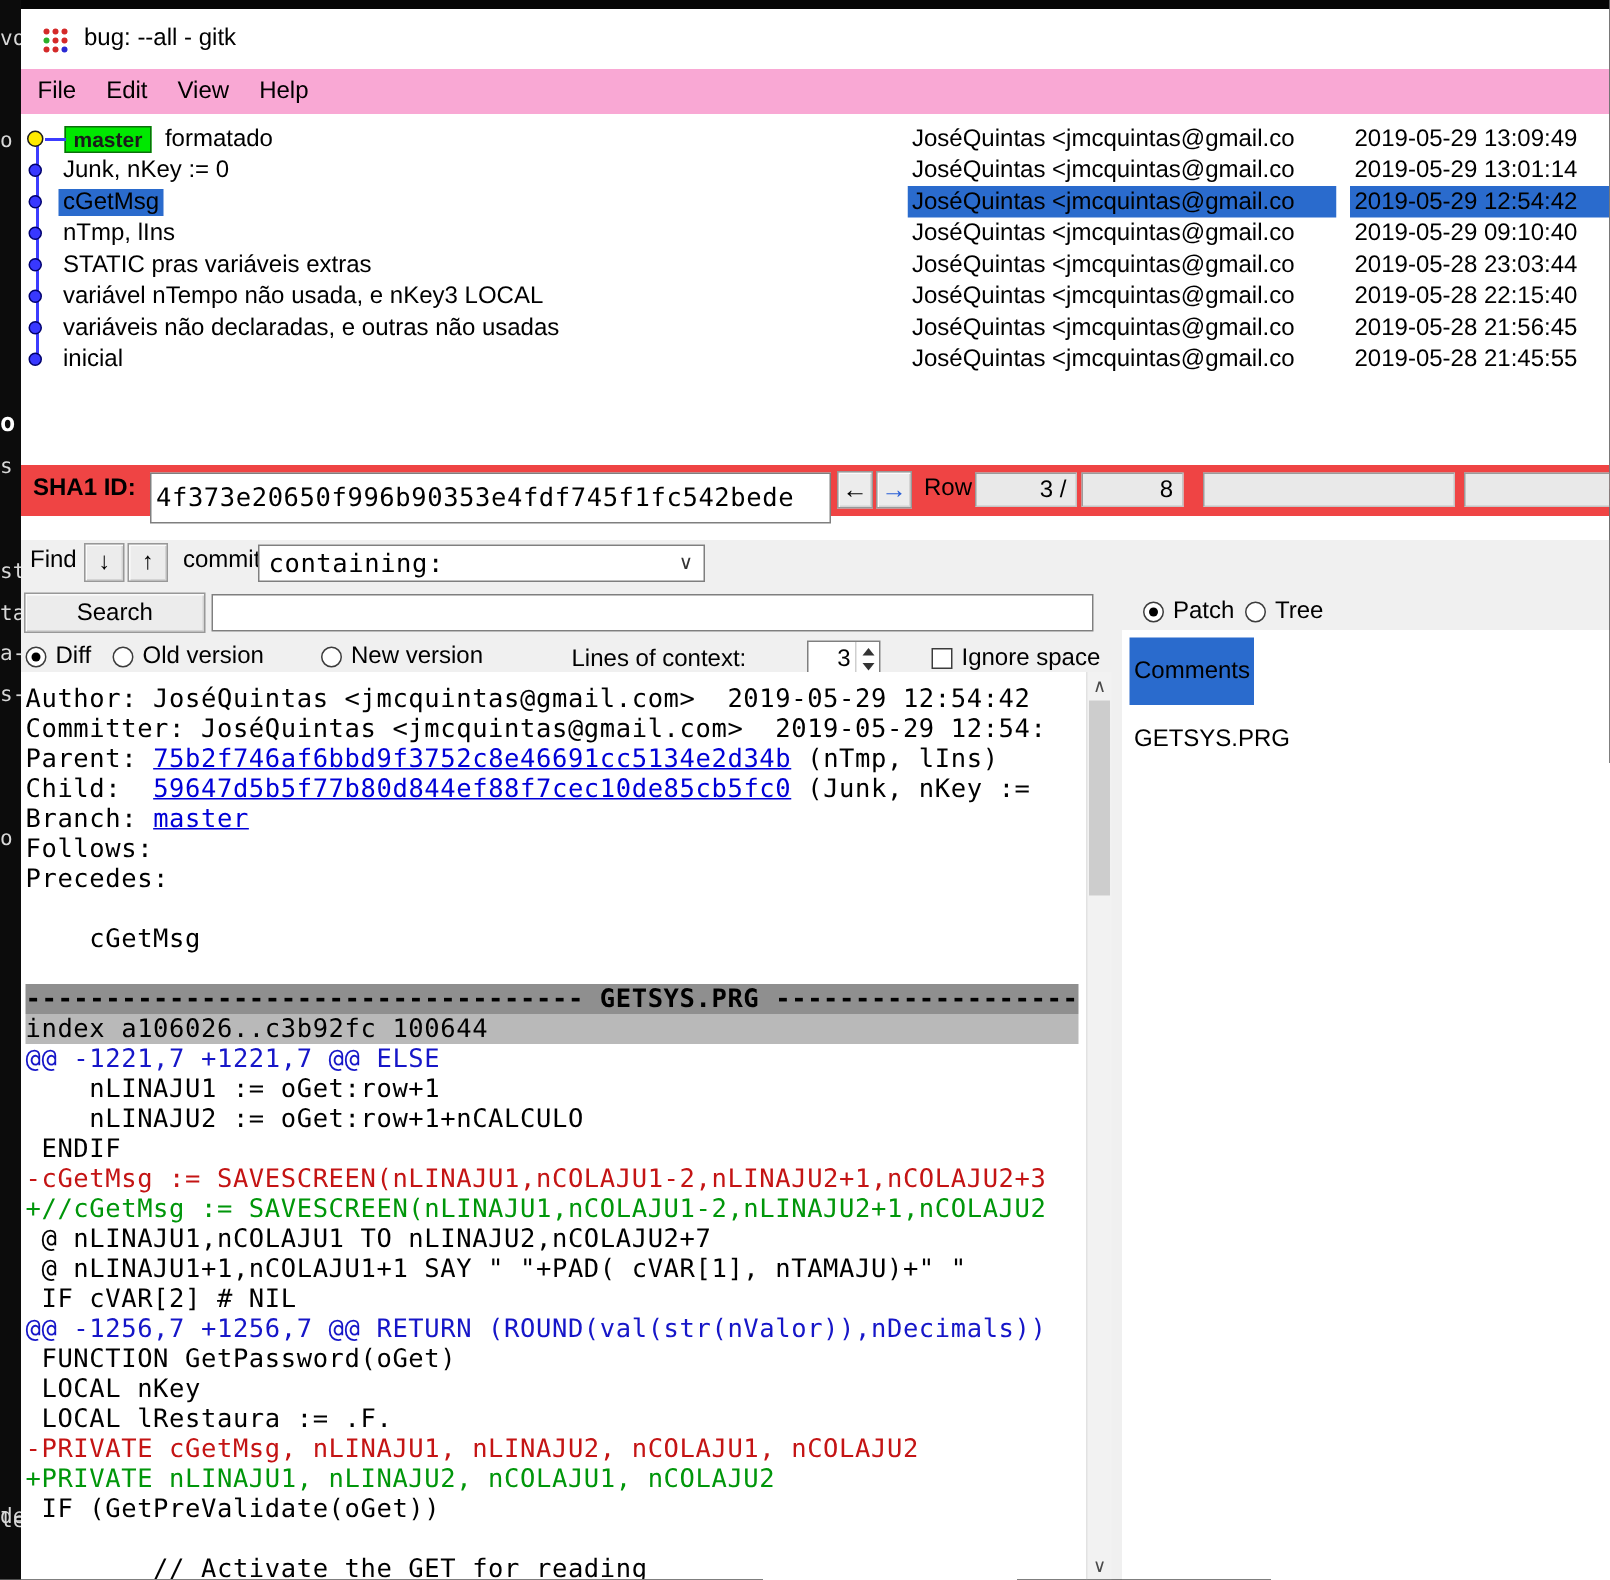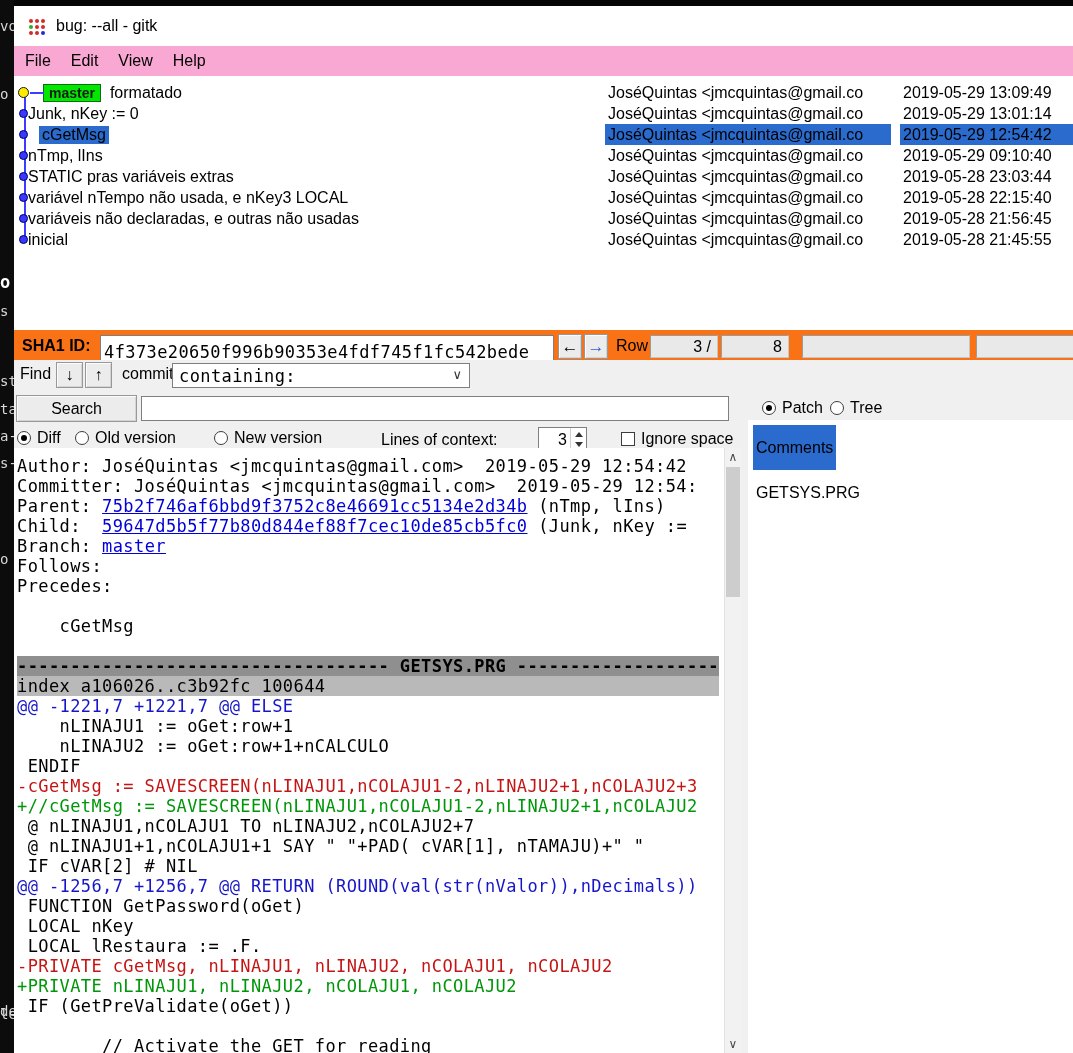--- a/index.html
+++ b/index.html
@@ -24,30 +24,30 @@
 
   
   .commit-area{position:absolute;left:0;top:70px;width:1059px;height:250px;background:#fff}
   .graph-pane{position:absolute;left:0;top:0;width:582px;height:250px;overflow:hidden;padding-top:6px}
   .graph-line{position:absolute;left:10px;top:16px;width:2px;height:148px;background:#3c3cff}
   .commit-row{position:relative;height:21px;display:flex;align-items:center;white-space:nowrap;font-size:16px}
   .commit-node{flex:none;width:9px;height:9px;border-radius:50%;background:#3838ff;border:1px solid #00006e;margin-left:5px}
   .head-node{flex:none;width:11px;height:11px;border-radius:50%;background:#ffeb00;border:1px solid #1c1c1c;margin-left:4px;position:relative}
   .head-node::after{content:"";position:absolute;left:11px;top:4px;width:14px;height:2px;background:#3c3cff}
   .ref-tag{margin-left:14px;background:#00e800;border:1px solid #0c6e0c;font-size:14px;font-weight:bold;color:#1a1a1a;padding:0 5px;height:18px;display:inline-flex;align-items:center}
-  .subject{color:#000}
+  .subject{margin-left:14px;color:#000}
   .ref-tag + .subject{margin-left:9px}
   .subject.selected{background:#2a6bcd;padding:0 3px;margin-left:11px}
   .author-pane{position:absolute;left:591px;top:0;width:286px;height:250px;overflow:hidden;padding-top:6px}
   .date-pane{position:absolute;left:886px;top:0;width:173px;height:250px;overflow:hidden;padding-top:6px}
   .meta-row{height:21px;line-height:21px;font-size:16px;white-space:nowrap;padding-left:3px;color:#000}
   .meta-row.sel{background:#2a6bcd}
 
   
-  .sha-bar{position:absolute;left:0;top:324px;width:1059px;height:34px;background:#f97316}
+  .sha-bar{position:absolute;left:0;top:304px;width:1059px;height:34px;background:#ef4444}
   .sha-label{position:absolute;left:8px;top:7px;font-size:16px;font-weight:bold}
   .sha-input{position:absolute;left:86px;top:5px;width:454px;height:23px;background:#fff;border:1px solid #7f7f7f;
     font-family:"DejaVu Sans Mono",monospace;font-size:17px;letter-spacing:.4px;padding:16px 3px;color:#000}
   .btn{position:absolute;display:flex;align-items:center;justify-content:center;background:#ececec;border:1px solid #989898;
     box-shadow:inset 1px 1px 0 #fbfbfb,inset -1px -1px 0 #d4d4d4;font-size:16px;color:#000}
   .nav-back{left:544px;top:4px;width:24px;height:25px;font-size:17px}
   .nav-fwd{left:570px;top:4px;width:24px;height:25px;font-size:17px}
   .nav-fwd span{color:#2a5fd6}
   .row-label{position:absolute;left:602px;top:7px;font-size:16px}
   .sunken{position:absolute;top:5px;height:23px;line-height:21px;background:#e9e9e9;border:1px solid #c6c6c6;border-top-color:#9b9b9b;border-left-color:#9b9b9b;

